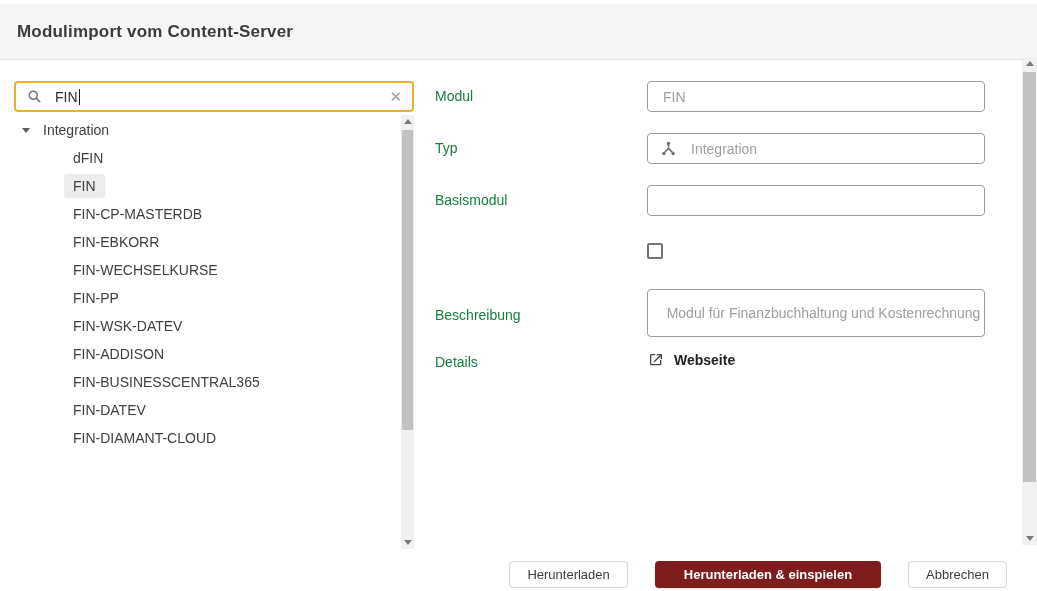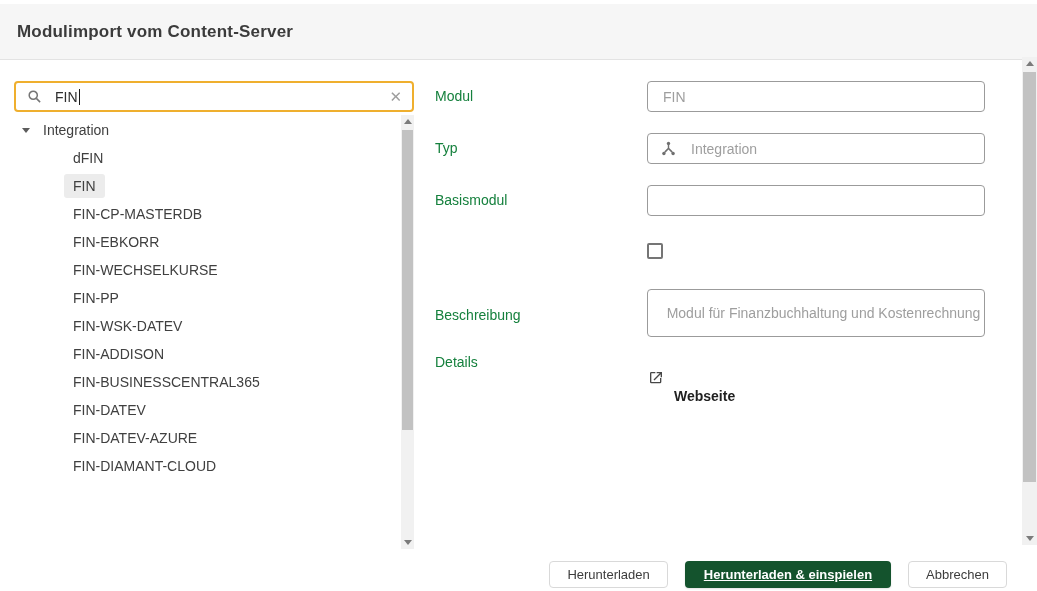--- a/index.html
+++ b/index.html
@@ -54,31 +54,31 @@
   .flabel { position:absolute; left:435px; font-size:14px; color:#15803d; }
   .finput { position:absolute; left:647px; width:338px; height:31px;
     border:1px solid #9b9b9b; border-radius:4px; background:#fff;
     display:flex; align-items:center; font-size:14px; color:#9e9e9e; }
   .finput .val { margin-left:15px; }
   .finput.with-icon .val { margin-left:14px; }
   .finput .ticon { margin-left:12px; flex:0 0 auto; }
   .checkbox { position:absolute; left:647px; top:243px; width:16px; height:16px;
     border:2px solid #757575; border-radius:2px; background:#fff; cursor:pointer; }
   .details-row { position:absolute; left:648px; top:352px; display:flex; align-items:center; cursor:pointer; }
-  .details-row .link { margin-left:10px; font-size:14px; font-weight:bold; color:#212121;margin-top:36px; }
+  .details-row .link { margin-left:10px; font-size:14px; font-weight:bold; color:#212121; }
 
   
   .footer-buttons { position:absolute; top:560px; right:30px; height:28px;
-    display:flex; align-items:center; gap:17px; }
+    display:flex; align-items:center; gap:27px; }
   .btn { height:27px; padding:0 17px; border-radius:4px; background:#fff;
     border:1px solid #d9d9d9; font-size:13px; color:#3c3c3c;
     display:flex; align-items:center; cursor:pointer;
     font-family:"Liberation Sans","DejaVu Sans",sans-serif; }
-  .btn.primary { background:#14532d; border:none; color:#fff; font-weight:bold;
-    padding:0 19px; box-shadow:0 1px 2px rgba(0,0,0,.12);text-decoration:underline; }
+  .btn.primary { background:#7f1d1d; border:none; color:#fff; font-weight:bold;
+    padding:0 29px; box-shadow:0 1px 2px rgba(0,0,0,.12); }
 </style>
 </head>
 <body>
 
 <div class="dialog">
 
   <div class="header">
     <div class="title">Modulimport vom Content-Server</div>
   </div>
 
@@ -119,23 +119,20 @@
         <span class="chip">FIN-WSK-DATEV</span>
       </div>
     <div class="trow child">
         <span class="chip">FIN-ADDISON</span>
       </div>
     <div class="trow child">
         <span class="chip">FIN-BUSINESSCENTRAL365</span>
       </div>
     <div class="trow child">
         <span class="chip">FIN-DATEV</span>
-      </div>
-    <div class="trow child">
-        <span class="chip">FIN-DATEV-AZURE</span>
       </div>
     <div class="trow child">
         <span class="chip">FIN-DIAMANT-CLOUD</span>
       </div>
   </div>
 
   <div class="sb sb-inner">
     <div class="arrow-up">
         <i></i>
       </div>

